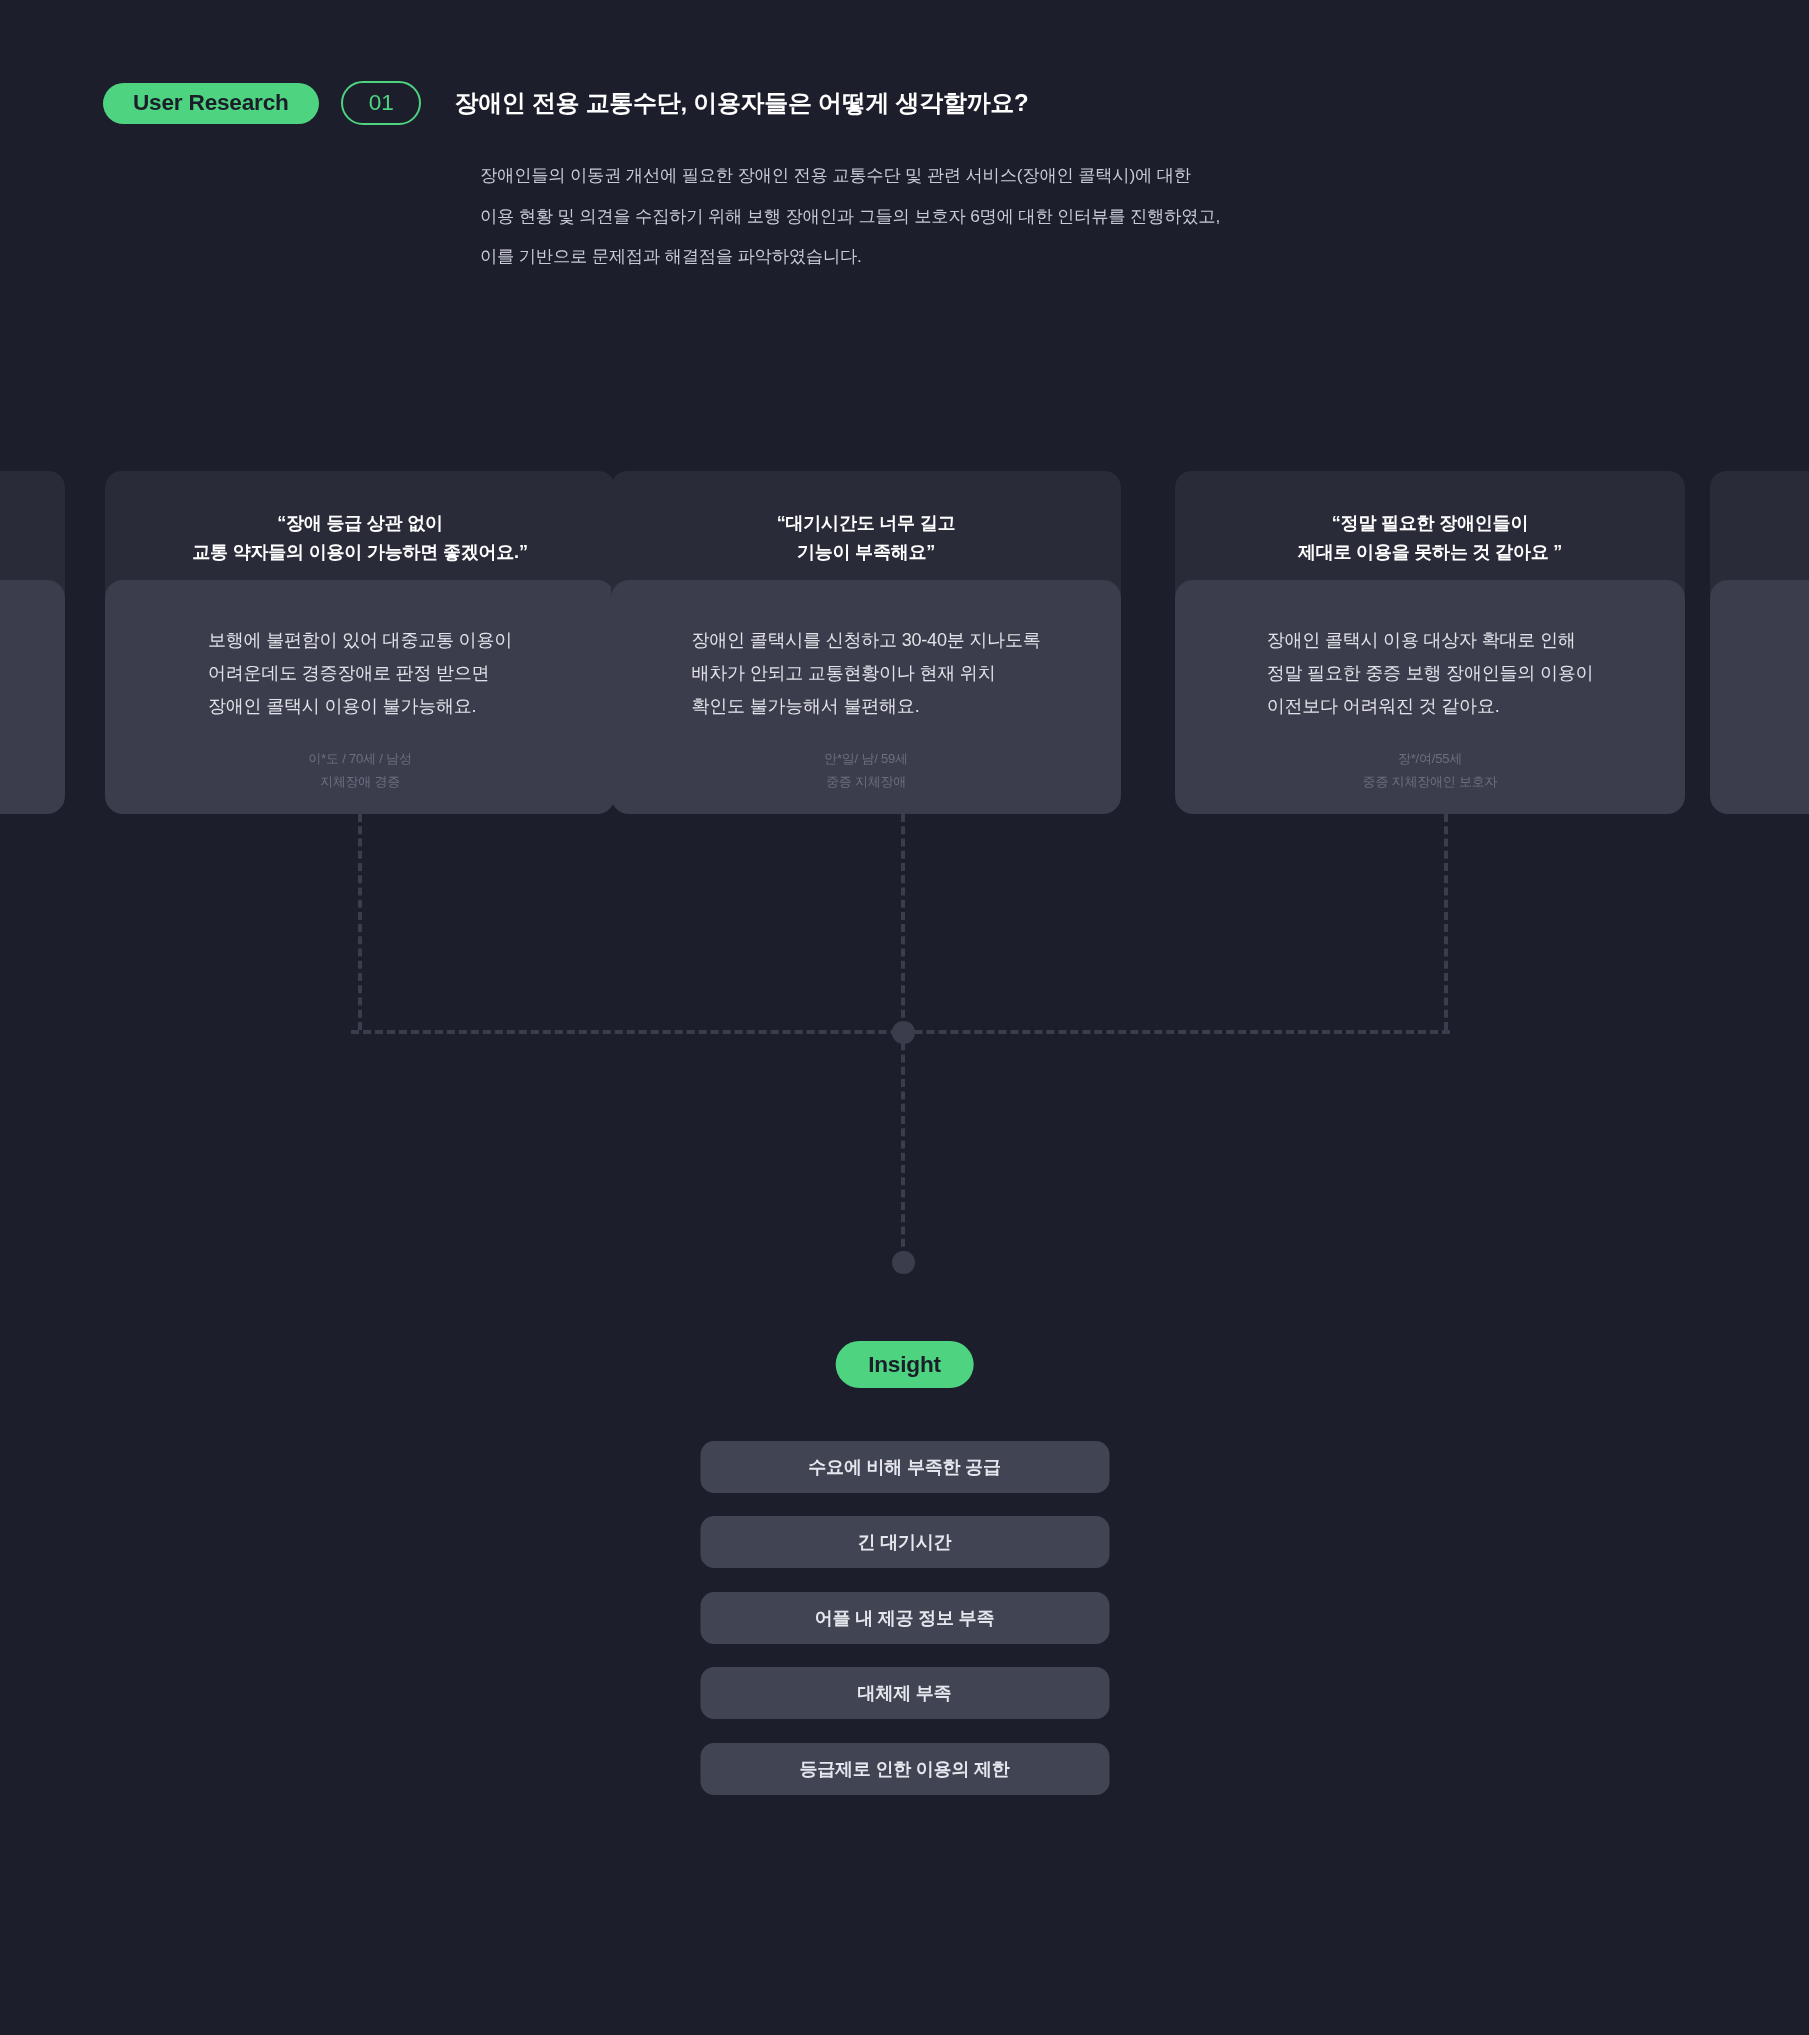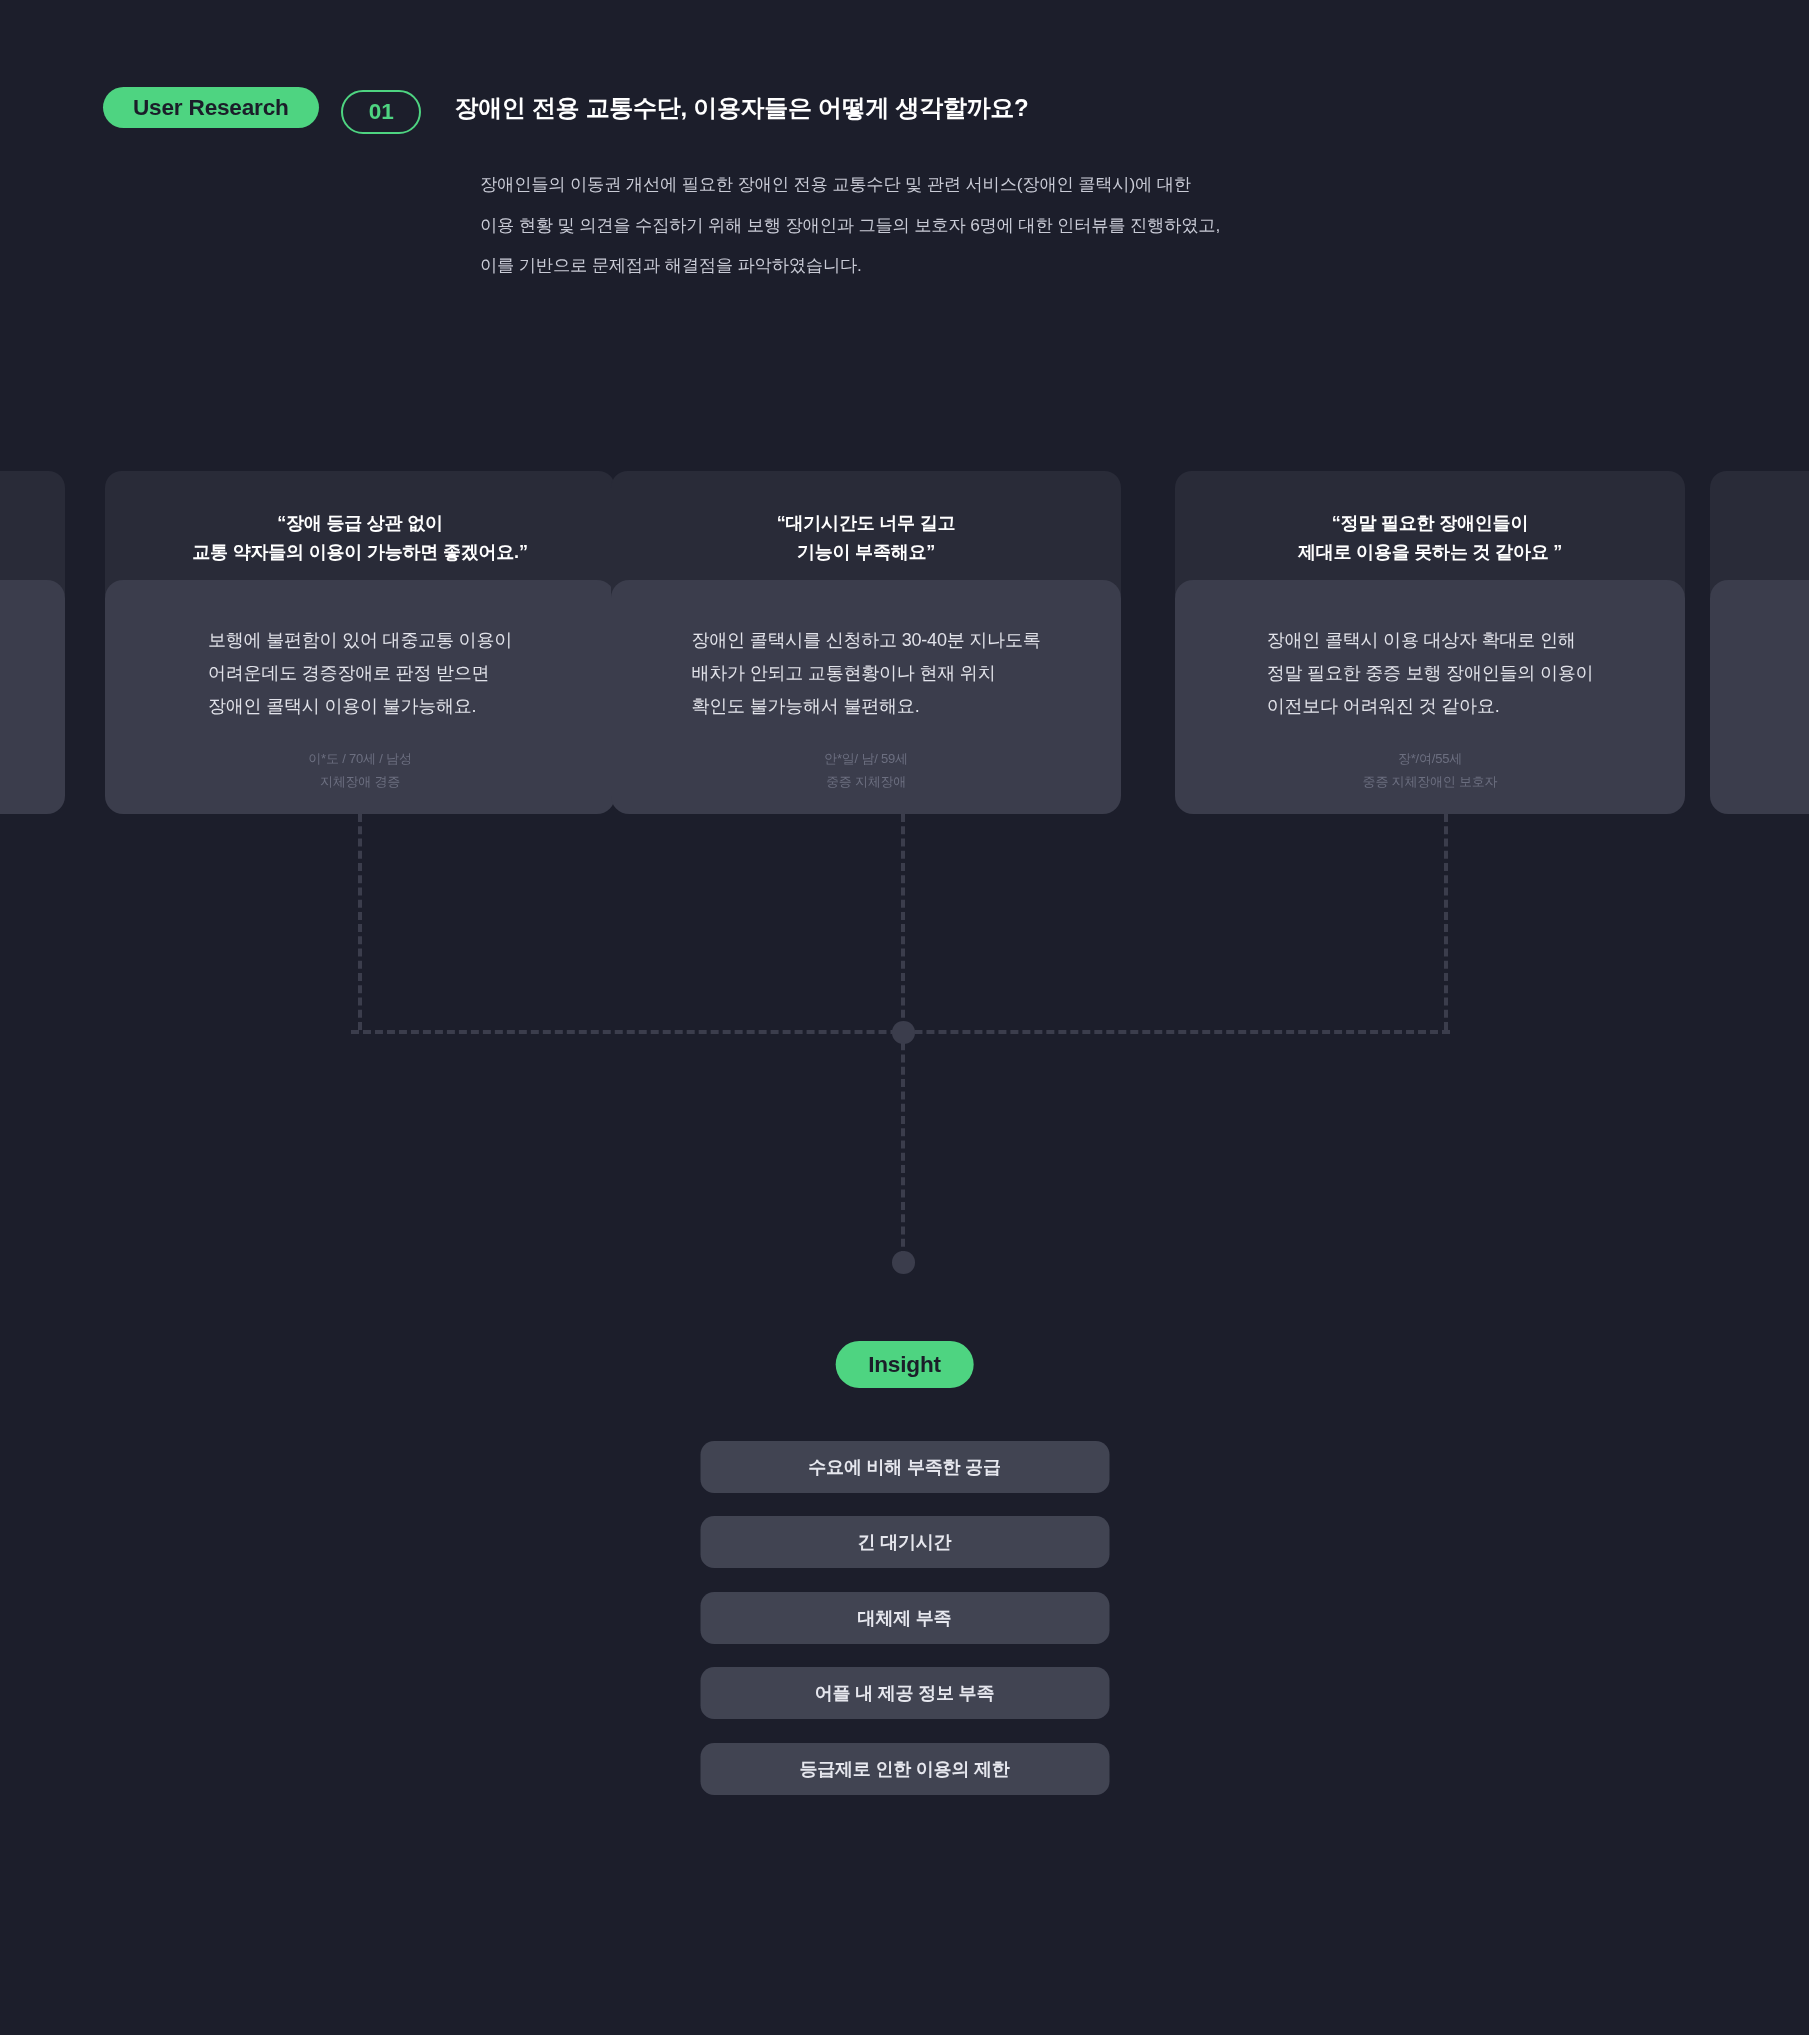--- a/index.html
+++ b/index.html
@@ -51,22 +51,21 @@
   .badge-number {
     display: flex;
     align-items: center;
     justify-content: center;
     border: 2.3px solid #4ed481;
     color: #4ed481;
     border-radius: 753px;
     height: 44px;
     width: 80px;
     font-size: 22.6px;
-    font-weight: 700;
-    margin-top: 9px;
+    font-weight: 400;
   }
 
   .header-title {
     color: #ffffff;
     font-size: 24px;
     font-weight: 700;
     letter-spacing: -0.3px;
     margin-left: 10.6px;
     white-space: nowrap;
   }
@@ -339,19 +338,19 @@
     <div class="v-line" style="left:901px; top:216px; height:229px;"></div>
 
     <div class="dot" style="left:892px; top:437px;"></div>
   </div>
 
   <div class="insight-badge">Insight</div>
 
   <div class="insight-list">
     <div class="insight-pill">수요에 비해 부족한 공급</div>
     <div class="insight-pill">긴 대기시간</div>
+    <div class="insight-pill">어플 내 제공 정보 부족</div>
     <div class="insight-pill">대체제 부족</div>
-    <div class="insight-pill">어플 내 제공 정보 부족</div>
     <div class="insight-pill">등급제로 인한 이용의 제한</div>
   </div>
 
 </div>
 
 
 </body></html>

